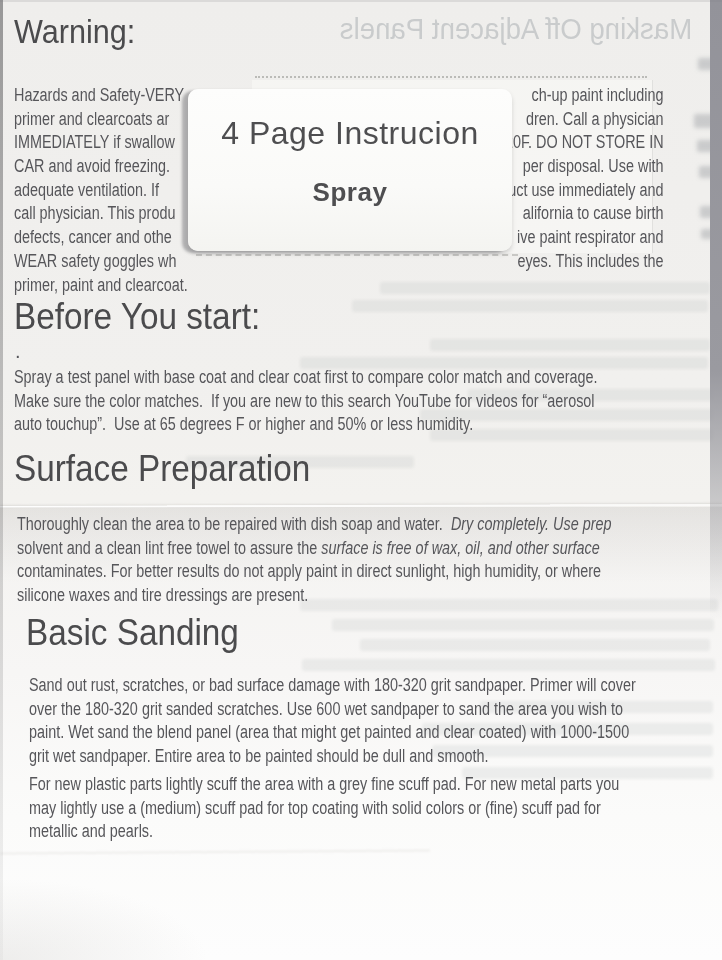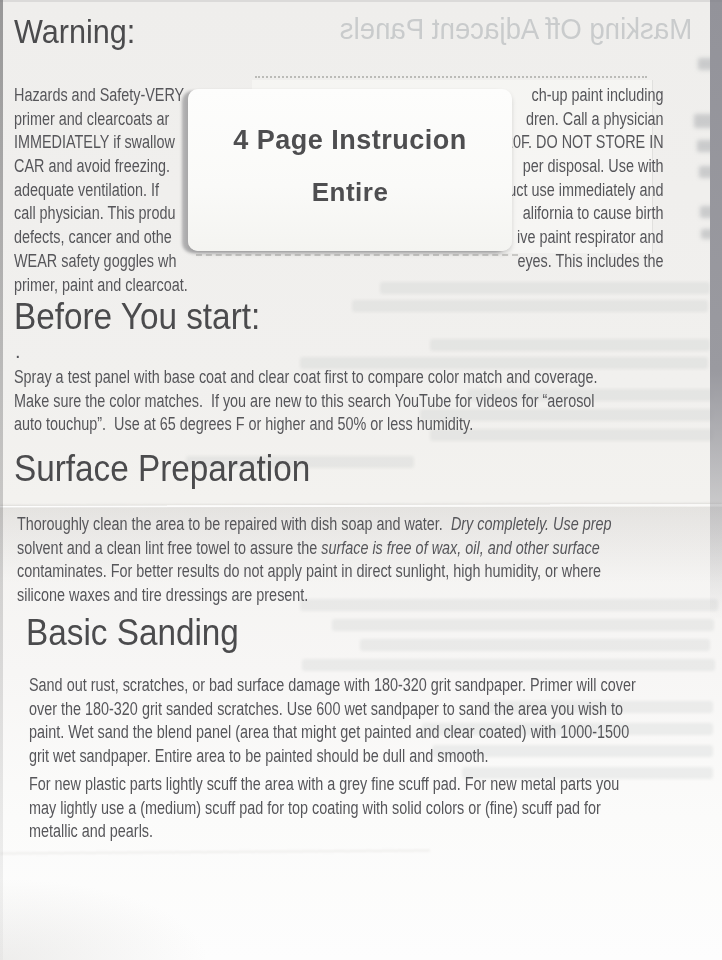--- a/index.html
+++ b/index.html
@@ -39,21 +39,21 @@
   .perforation-top{
     position:absolute;left:255px;top:76px;width:392px;height:0;
     border-top:2px dotted rgba(170,170,166,0.75);z-index:3;
   }
   .sticker{
     position:absolute;left:188px;top:89px;width:324px;height:162px;border-radius:10px;
     background:linear-gradient(180deg,#fdfdfc 0%,#fafaf8 60%,#f4f4f1 100%);
     box-shadow:-6px 2px 3px rgba(100,100,104,0.45),0 3px 4px rgba(130,130,130,0.30);
     z-index:5;text-align:center;color:#4e4e50;
   }
-  .sticker-title{position:absolute;left:0;top:36px;width:100%;font-size:27px;font-weight:700;letter-spacing:.5px;white-space:pre;}
+  .sticker-title{position:absolute;left:0;top:26px;width:100%;font-size:32px;font-weight:400;letter-spacing:.5px;white-space:pre;}
   .sticker-subtitle{position:absolute;left:0;top:88px;width:100%;font-size:26px;font-weight:700;letter-spacing:.5px;white-space:pre;}
   .perforation-bottom{
     position:absolute;left:196px;top:254px;width:322px;height:0;
     border-top:2px dashed rgba(160,160,156,0.5);z-index:3;
   }
   
   .crease-line{position:absolute;left:0;top:505px;width:100%;height:2px;z-index:1;
     background:linear-gradient(90deg,rgba(255,255,255,0.95),rgba(255,255,255,0.55));
     box-shadow:0 -1px 2px rgba(140,135,130,0.22);transform:rotate(-0.15deg);}
   .crease-shadow{position:absolute;left:0;top:507px;width:100%;height:95px;z-index:1;
@@ -83,21 +83,21 @@
     <div class="wrow"><span>call physician. This produ</span><span>alifornia to cause birth</span></div>
     <div class="wrow"><span>defects, cancer and othe</span><span>ive paint respirator and</span></div>
     <div class="wrow"><span>WEAR safety goggles wh</span><span>eyes. This includes the</span></div>
     <div class="wrow"><span>primer, paint and clearcoat.</span><span></span></div>
   </div>
 
 <div class="sticker-backing"></div>
 <div class="perforation-top"></div>
 <div class="sticker">
   <div class="sticker-title">4 Page Instrucion</div>
-  <div class="sticker-subtitle">Entire</div>
+  <div class="sticker-subtitle">Spray</div>
 </div>
 <div class="perforation-bottom"></div>
 
 <div class="heading" style="left:14px;top:296px;">Before You start:</div>
 <div class="stray-dot" style="left:15px;top:340px;">.</div>
 <div class="para" style="left:14px;top:366px;">
     <div class="pline"><span>Spray a test panel with base coat and clear coat first to compare color match and coverage.</span></div>
     <div class="pline"><span>Make sure the color matches.  If you are new to this search YouTube for videos for “aerosol</span></div>
     <div class="pline"><span>auto touchup”.  Use at 65 degrees F or higher and 50% or less humidity.</span></div>
   </div>

